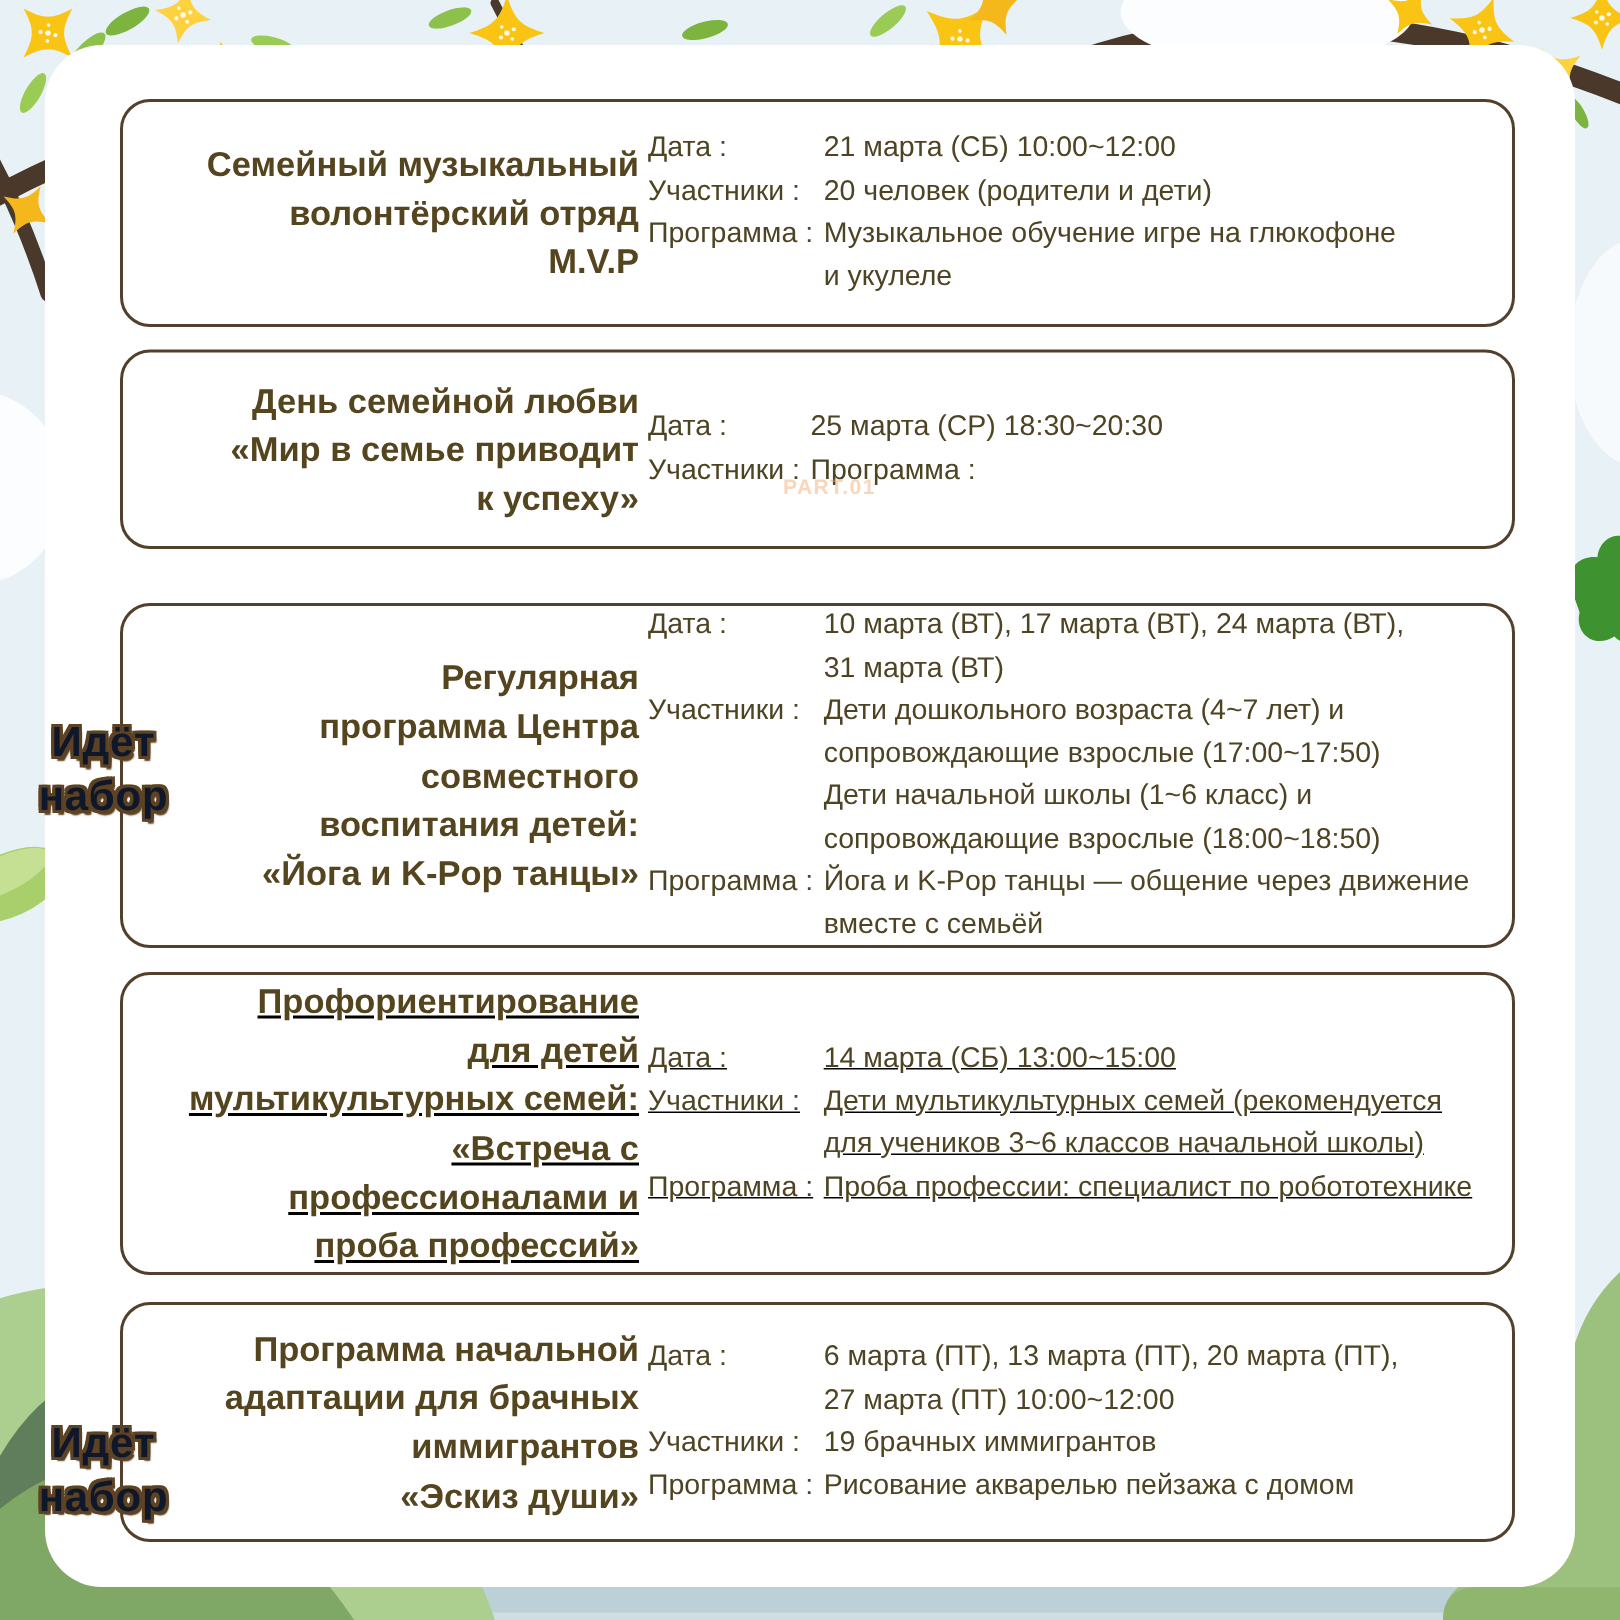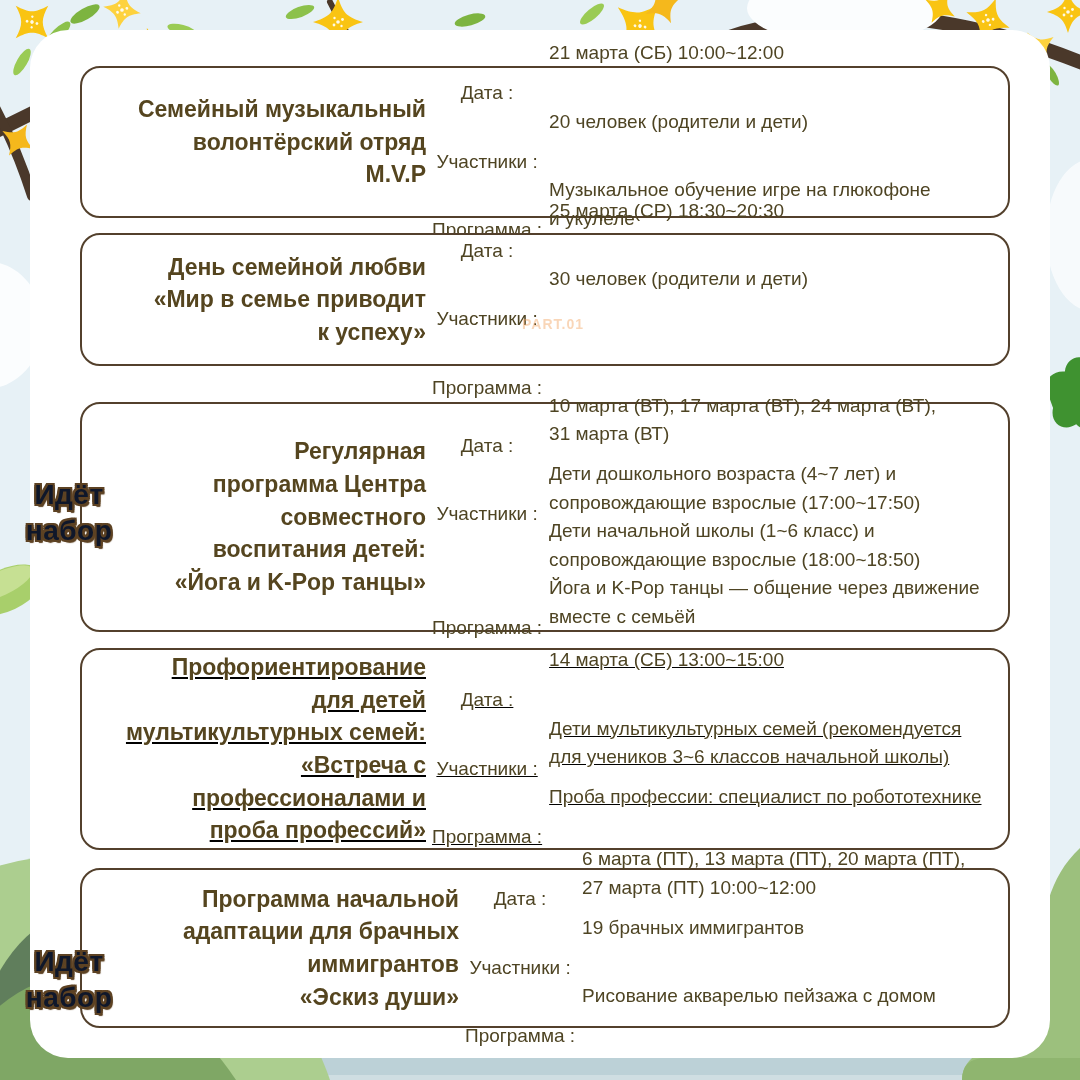--- a/index.html
+++ b/index.html
@@ -5,24 +5,24 @@
   html,body{margin:0;padding:0;}
   body{width:1080px;height:1080px;overflow:hidden;font-family:"Liberation Sans",sans-serif;}
   .stage{position:relative;width:1080px;height:1080px;background:#E7F1F6;overflow:hidden;}
   .bg{position:absolute;left:0;top:0;width:1080px;height:1080px;z-index:0;}
   .panel{position:absolute;left:30px;top:30px;width:1020px;height:1028px;background:#FFFFFF;border-radius:38px;z-index:1;}
   .card{position:absolute;left:50px;width:930px;background:#FFFFFF;border:2.5px solid #53402C;border-radius:20px;display:flex;align-items:center;box-sizing:border-box;}
   .card1{top:36px;height:152px;}
   .card2{top:203px;height:133px;}
   .card3{top:372px;height:230px;}
   .card4{top:618px;height:202px;text-decoration:underline;}
-  .card5{top:838px;height:160px;padding-left:33px;}
+  .card5{top:838px;height:160px;}
   .card-title{width:350px;flex-shrink:0;text-align:right;font-size:23px;line-height:1.42;font-weight:700;color:#55451F;white-space:pre-line;padding:0 6px;box-sizing:border-box;}
   .details{flex:1;display:grid;grid-template-columns:max-content 1fr;column-gap:7px;font-size:19px;line-height:1.5;color:#4E4423;padding-right:14px;}
-  .d-label{text-align:center;white-space:nowrap;margin-top:40px;}
+  .d-label{text-align:left;white-space:nowrap;}
   .d-value{white-space:pre-line;}
   .badge{position:absolute;left:16px;width:106px;z-index:3;text-align:center;font-size:28px;line-height:1.28;font-weight:800;letter-spacing:.5px;color:#0f172a;
     text-shadow:-2px -2px 0 #5d4223,2px -2px 0 #5d4223,-2px 2px 0 #5d4223,2px 2px 0 #5d4223,-2px 0 0 #5d4223,2px 0 0 #5d4223,0 -2px 0 #5d4223,0 2px 0 #5d4223,2px 3px 1px #5d4223;
     white-space:pre-line;}
   .badge1{top:477px;}
   .badge2{top:944px;}
   .watermark{position:absolute;left:506px;top:316px;z-index:2;font-size:14px;font-weight:700;letter-spacing:1px;color:#F2A564;opacity:.45;margin-left:16px;}
 </style>
 </head>
 <body>
@@ -165,21 +165,20 @@
     </div>
 
     <div class="card card2">
       <div class="card-title">День семейной любви
 «Мир в семье приводит
 к успеху»</div>
       <div class="details">
         <div class="d-label">Дата :</div>
         <div class="d-value">25 марта (СР) 18:30~20:30</div>
         <div class="d-label">Участники :</div>
-        <div class="d-value">30 человек (родители и дети)</div>
         <div class="d-label">Программа :</div>
       </div>
     </div>
 
     <div class="card card3">
       <div class="card-title">Регулярная
 программа Центра
 совместного
 воспитания детей:
 «Йога и K-Pop танцы»</div>

